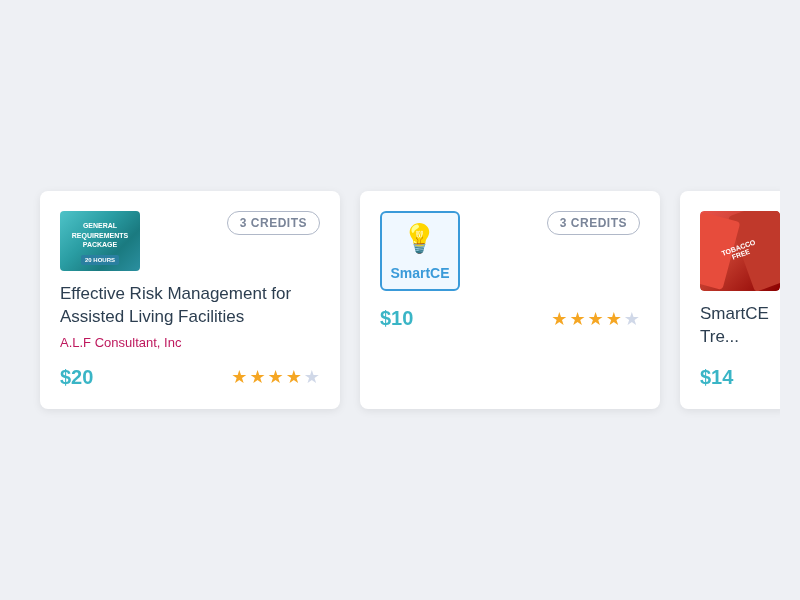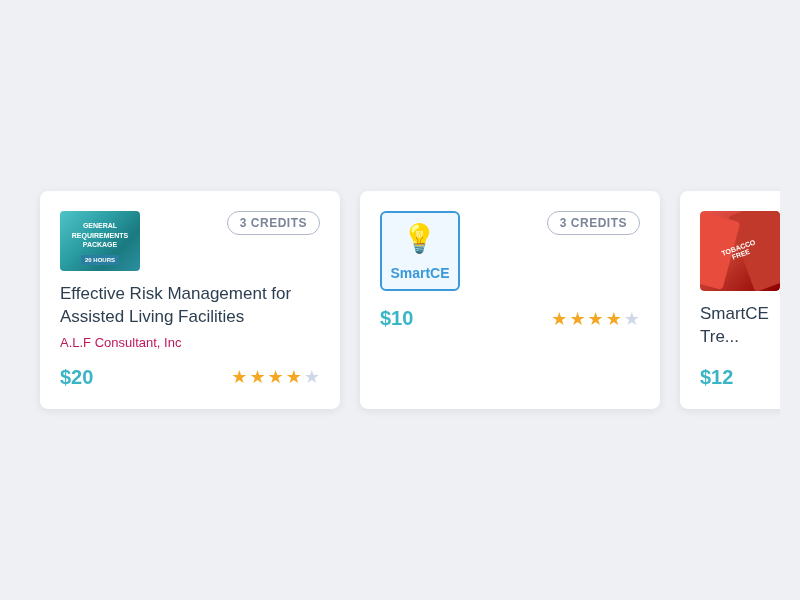--- a/index.html
+++ b/index.html
@@ -287,17 +287,17 @@
           <div class="tobacco-deco"></div>
           <div class="tobacco-deco2"></div>
           <div class="tobacco-text">TOBACCO<br>FREE</div>
         </div>
       </div>
     </div>
     <div class="card-body">
       <div class="card-title">SmartCE Tre...</div>
     </div>
     <div class="card-footer">
-      <div class="card-price">$12</div>
+      <div class="card-price">$14</div>
     </div>
   </div>
 
 </div>
 
 </body></html>

